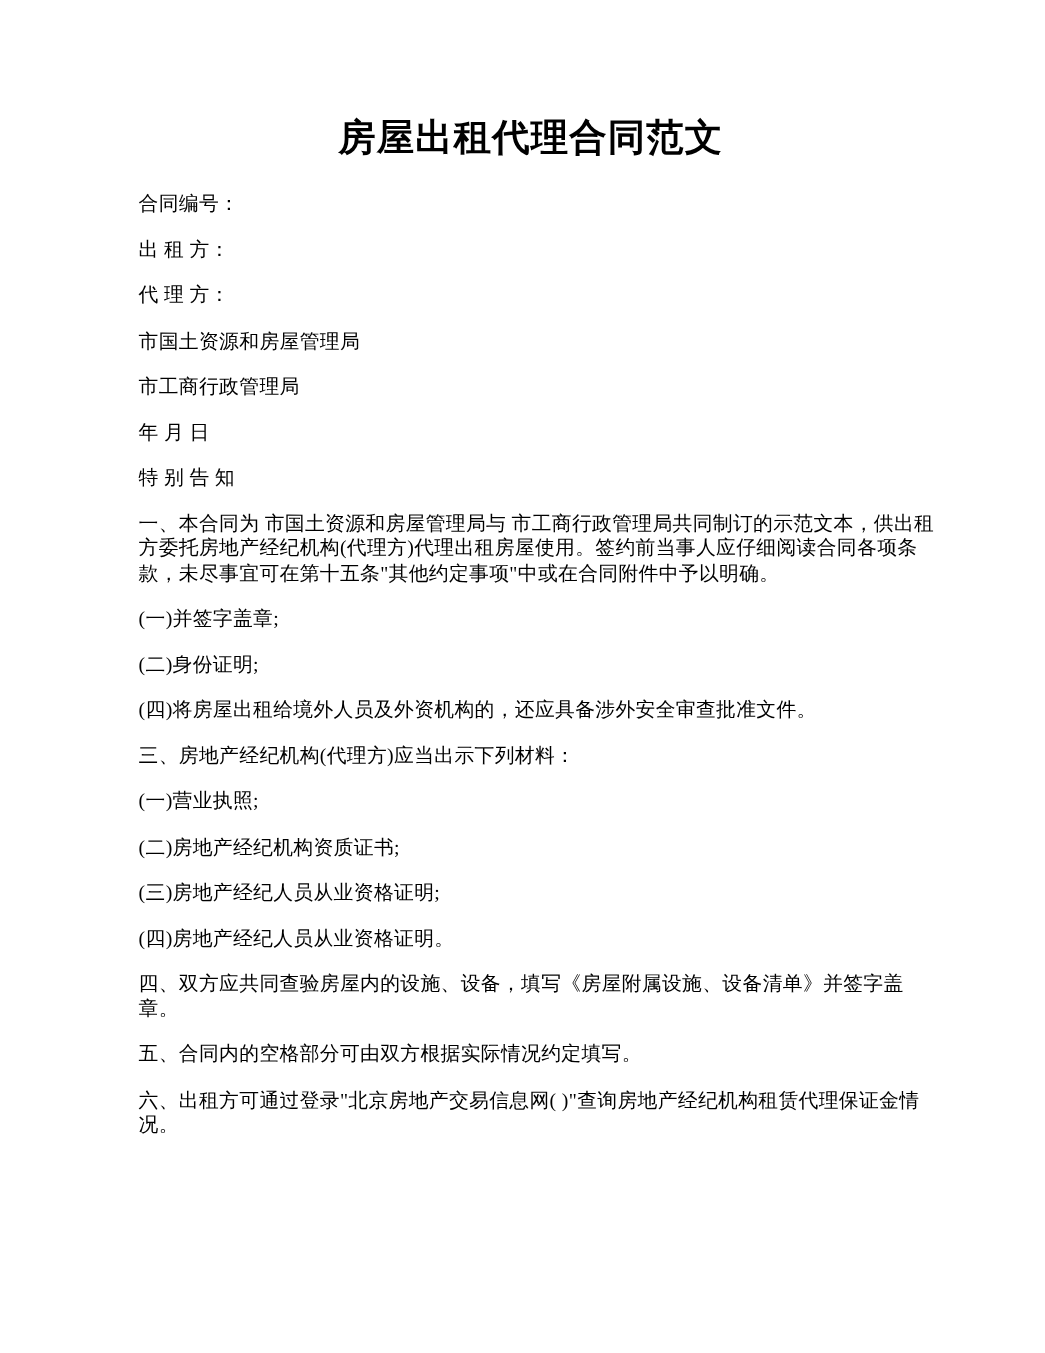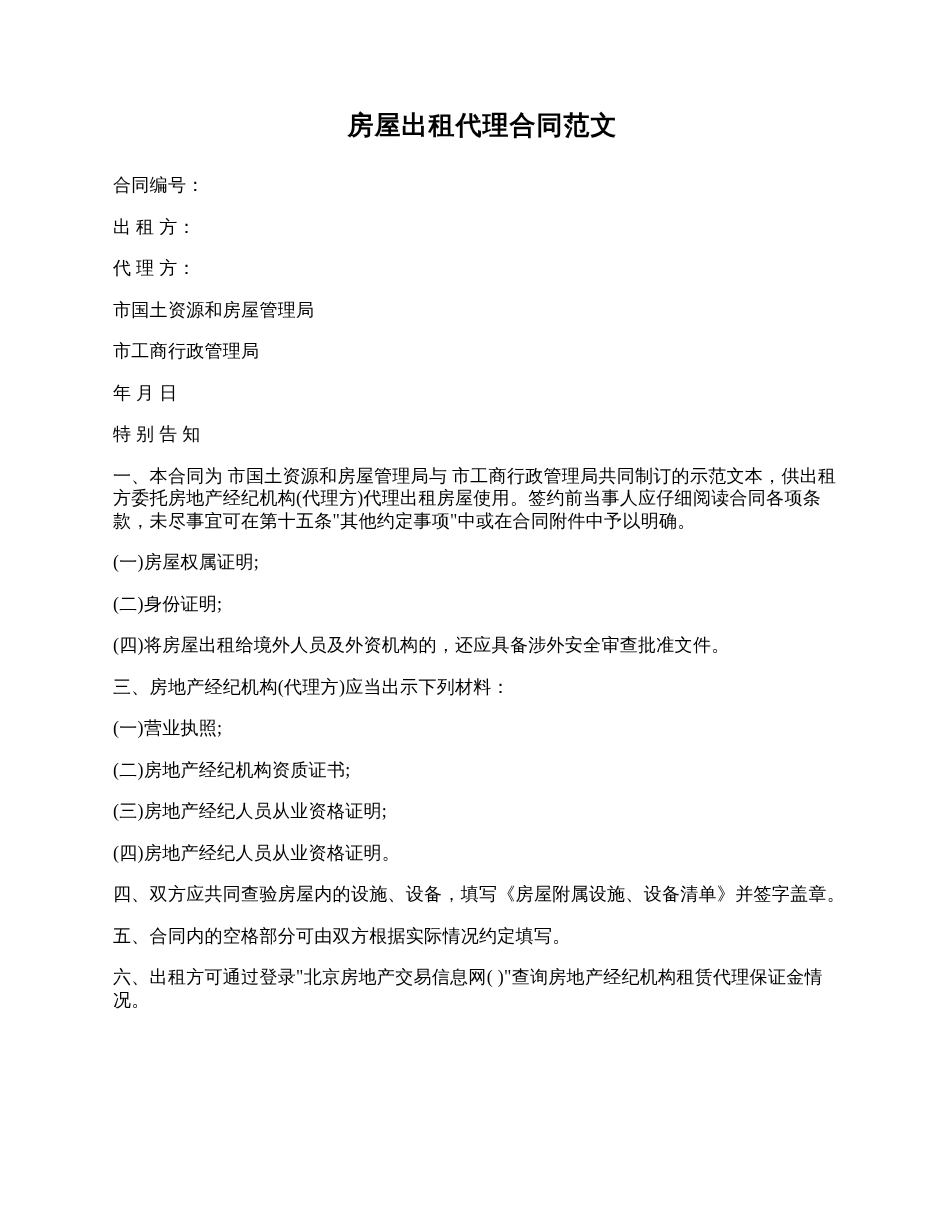--- a/index.html
+++ b/index.html
@@ -15,30 +15,30 @@
     overflow: hidden;
   }
   .page {
     box-sizing: border-box;
     width: 950px;
     height: 1230px;
     padding: 104px 98px 40px 113px;
     background: #ffffff;
   }
   .doc-title {
-    font-size: 26px;
+    font-size: 34px;
     line-height: 44px;
     font-weight: bold;
     text-align: center;
     margin: 0 0 26px 0;
     letter-spacing: 1px;
     white-space: nowrap;
   }
   .doc-body p {
-    margin: 0 0 19px 0;
+    margin: 0 0 19px 13px;
     font-size: 18px;
     line-height: 22.5px;
     letter-spacing: 0.3px;
     word-break: break-all;
     text-align: left;
   }
 </style>
 </head>
 <body>
 
@@ -46,21 +46,21 @@
   <h1 class="doc-title">房屋出租代理合同范文</h1>
   <div class="doc-body">
       <p>合同编号：</p>
       <p>出 租 方：</p>
       <p>代 理 方：</p>
       <p>市国土资源和房屋管理局</p>
       <p>市工商行政管理局</p>
       <p>年 月 日</p>
       <p>特 别 告 知</p>
       <p>一、本合同为 市国土资源和房屋管理局与 市工商行政管理局共同制订的示范文本，供出租方委托房地产经纪机构(代理方)代理出租房屋使用。签约前当事人应仔细阅读合同各项条款，未尽事宜可在第十五条"其他约定事项"中或在合同附件中予以明确。</p>
-      <p>(一)房屋权属证明;</p>
+      <p>(一)并签字盖章;</p>
       <p>(二)身份证明;</p>
       <p>(四)将房屋出租给境外人员及外资机构的，还应具备涉外安全审查批准文件。</p>
       <p>三、房地产经纪机构(代理方)应当出示下列材料：</p>
       <p>(一)营业执照;</p>
       <p>(二)房地产经纪机构资质证书;</p>
       <p>(三)房地产经纪人员从业资格证明;</p>
       <p>(四)房地产经纪人员从业资格证明。</p>
       <p>四、双方应共同查验房屋内的设施、设备，填写《房屋附属设施、设备清单》并签字盖章。</p>
       <p>五、合同内的空格部分可由双方根据实际情况约定填写。</p>
       <p>六、出租方可通过登录"北京房地产交易信息网( )"查询房地产经纪机构租赁代理保证金情况。</p>

